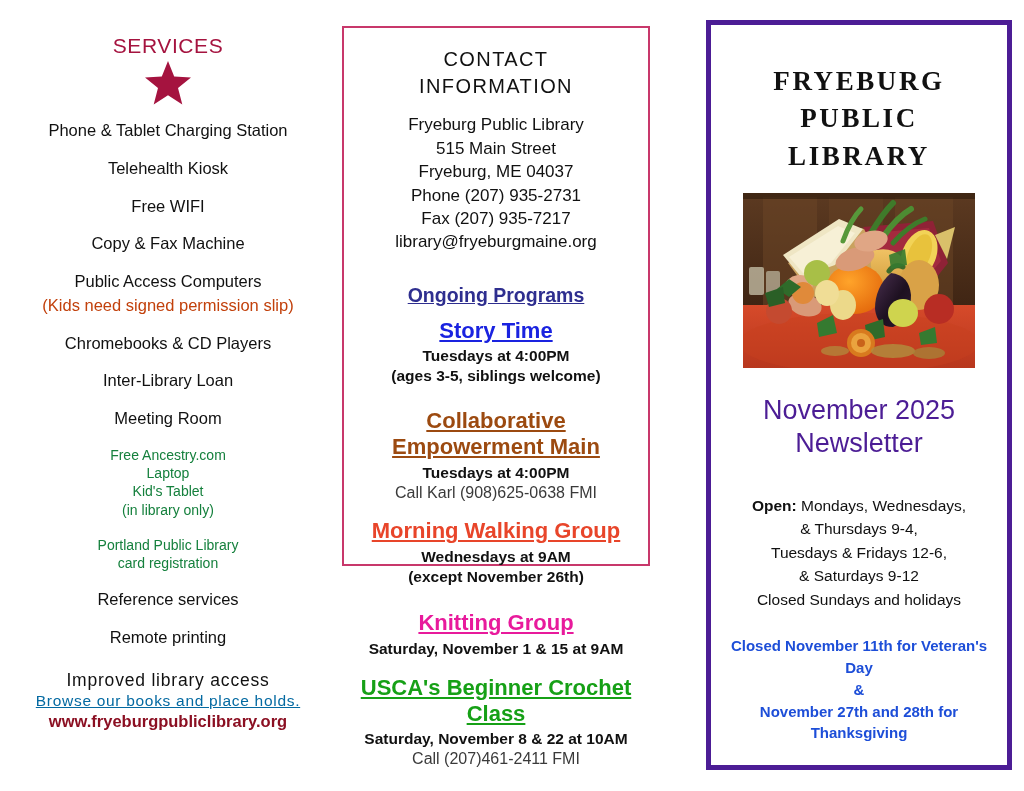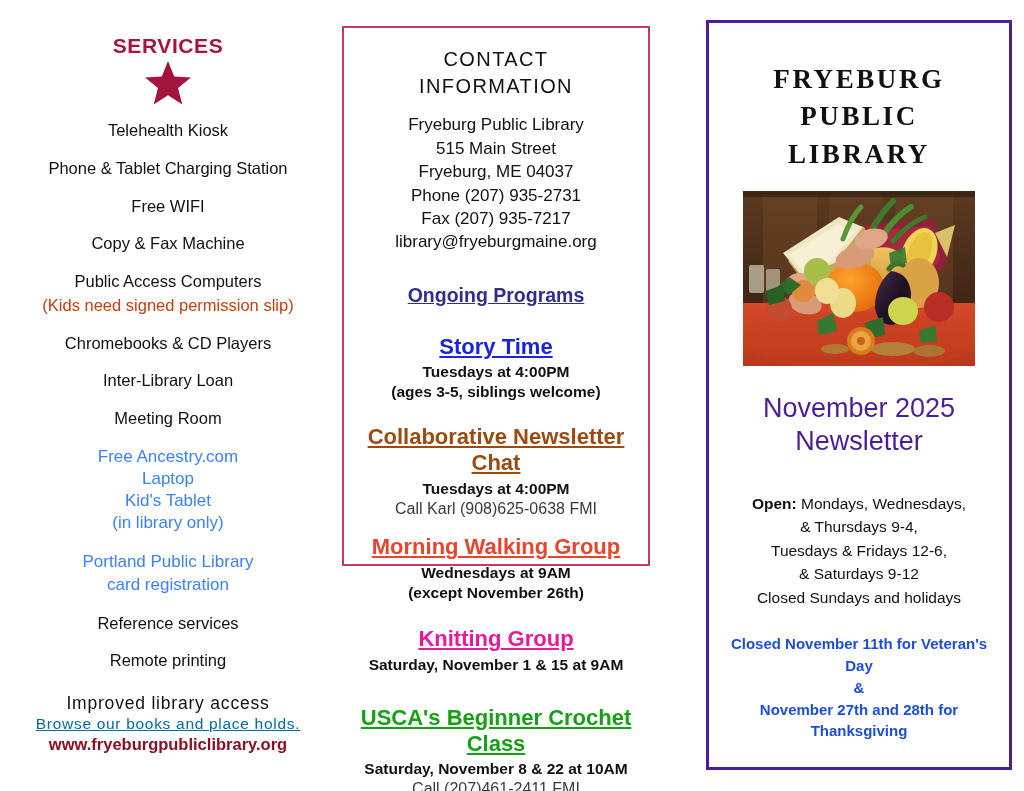--- a/index.html
+++ b/index.html
@@ -24,29 +24,29 @@
   }
   #col-services {
     left: 0px; top: 30px; width: 336px; height: 740px;
   }
   #col-contact {
     left: 342px; top: 26px; width: 308px; height: 540px;
     border: 2px solid #c8386b;
   }
   #col-cover {
     left: 706px; top: 20px; width: 306px; height: 750px;
-    border: 3px solid #4c1d95;
+    border: 5px solid #4c1d95;
   }
 
   
   .services-title {
     text-align: center;
     color: #a5133f;
     font-size: 21px;
-    font-weight: bold;
+    font-weight: normal;
     letter-spacing: 0.6px;
     margin: 4px 0 2px 0;
   }
   .star-wrap {
     text-align: center;
     line-height: 0;
     margin: 2px 0 14px 0;
   }
   .star-wrap svg { display: inline-block; }
 
@@ -60,22 +60,22 @@
     line-height: 1.26;
   }
   .svc-item.tight { margin-bottom: 3px; }
   .svc-note-red {
     font-size: 16.5px;
     color: #c2410c;
     margin: 0 0 17px 0;
     line-height: 1.26;
   }
   .svc-block {
-    font-size: 17px;
-    color: #3b82f6;
+    font-size: 14px;
+    color: #15803d;
     line-height: 1.30;
     margin: 0 0 17px 0;
   }
   .svc-footer-head {
     font-size: 17.5px;
     color: #111111;
     letter-spacing: 0.8px;
     margin: 22px 0 1px 0;
   }
   .svc-footer-sub {
@@ -103,21 +103,21 @@
   }
   .contact-line {
     font-size: 17px;
     color: #111111;
     line-height: 1.38;
   }
   .sec-head {
     font-size: 19.5px;
     font-weight: bold;
     text-decoration: underline;
-    margin: 30px 0 27px 0;
+    margin: 30px 0 11px 0;
     color: #2e2e8f;
   }
   .prog { margin-bottom: 15px; }
   .prog-head {
     font-size: 22px;
     font-weight: bold;
     text-decoration: underline;
     margin: 0 0 2px 0;
     line-height: 1.2;
   }
@@ -128,21 +128,21 @@
     line-height: 1.28;
   }
   .prog-small {
     font-size: 16px;
     color: #3a3a3a;
     line-height: 1.3;
   }
   .sp-a { margin-top: 22px; }
   .sp-b { }
   .sp-c { margin-top: 24px; }
-  .sp-d { margin-top: 30px; }
+  .sp-d { margin-top: 16px; }
   .sp-e { margin-top: 27px; }
 
   
   .cover-inner { padding: 30px 14px 10px 14px; text-align: center; }
   .cover-title {
     font-family: "Liberation Serif", serif;
     font-size: 27px;
     font-weight: bold;
     letter-spacing: 2.6px;
     line-height: 1.38;
@@ -185,22 +185,22 @@
 
   <div class="services-title">SERVICES</div>
 
   <div class="star-wrap">
     <svg width="48" height="46" viewBox="0 0 48 46" aria-hidden="true">
       <polygon points="24,1 30.2,16.6 47,17.5 34,28.1 38.3,44.4 24,35.3 9.7,44.4 14,28.1 1,17.5 17.8,16.6" fill="#a5133f"></polygon>
     </svg>
   </div>
 
   <div class="svc-list">
+    <div class="svc-item">Phone &amp; Tablet Charging Station</div>
     <div class="svc-item">Telehealth Kiosk</div>
-    <div class="svc-item">Phone &amp; Tablet Charging Station</div>
     <div class="svc-item">Free WIFI</div>
     <div class="svc-item">Copy &amp; Fax Machine</div>
 
     <div class="svc-item tight">Public Access Computers</div>
     <div class="svc-note-red">(Kids need signed permission slip)</div>
 
     <div class="svc-item">Chromebooks &amp; CD Players</div>
     <div class="svc-item">Inter-Library Loan</div>
     <div class="svc-item">Meeting Room</div>
 
@@ -244,21 +244,21 @@
 
     <div class="sec-head">Ongoing Programs</div>
 
     <div class="prog">
       <div class="prog-head" style="color:#1a23e0">Story Time</div>
       <div class="prog-line">Tuesdays at 4:00PM</div>
       <div class="prog-line">(ages 3-5, siblings welcome)</div>
     </div>
 
     <div class="prog sp-a">
-      <div class="prog-head" style="color:#9c4a10">Collaborative Newsletter Chat</div>
+      <div class="prog-head" style="color:#9c4a10">Collaborative Empowerment Main</div>
       <div class="prog-line">Tuesdays at 4:00PM</div>
       <div class="prog-small">Call Karl (908)625-0638 FMI</div>
     </div>
 
     <div class="prog sp-b">
       <div class="prog-head" style="color:#e8452a">Morning Walking Group</div>
       <div class="prog-line">Wednesdays at 9AM</div>
       <div class="prog-line">(except November 26th)</div>
     </div>
 

